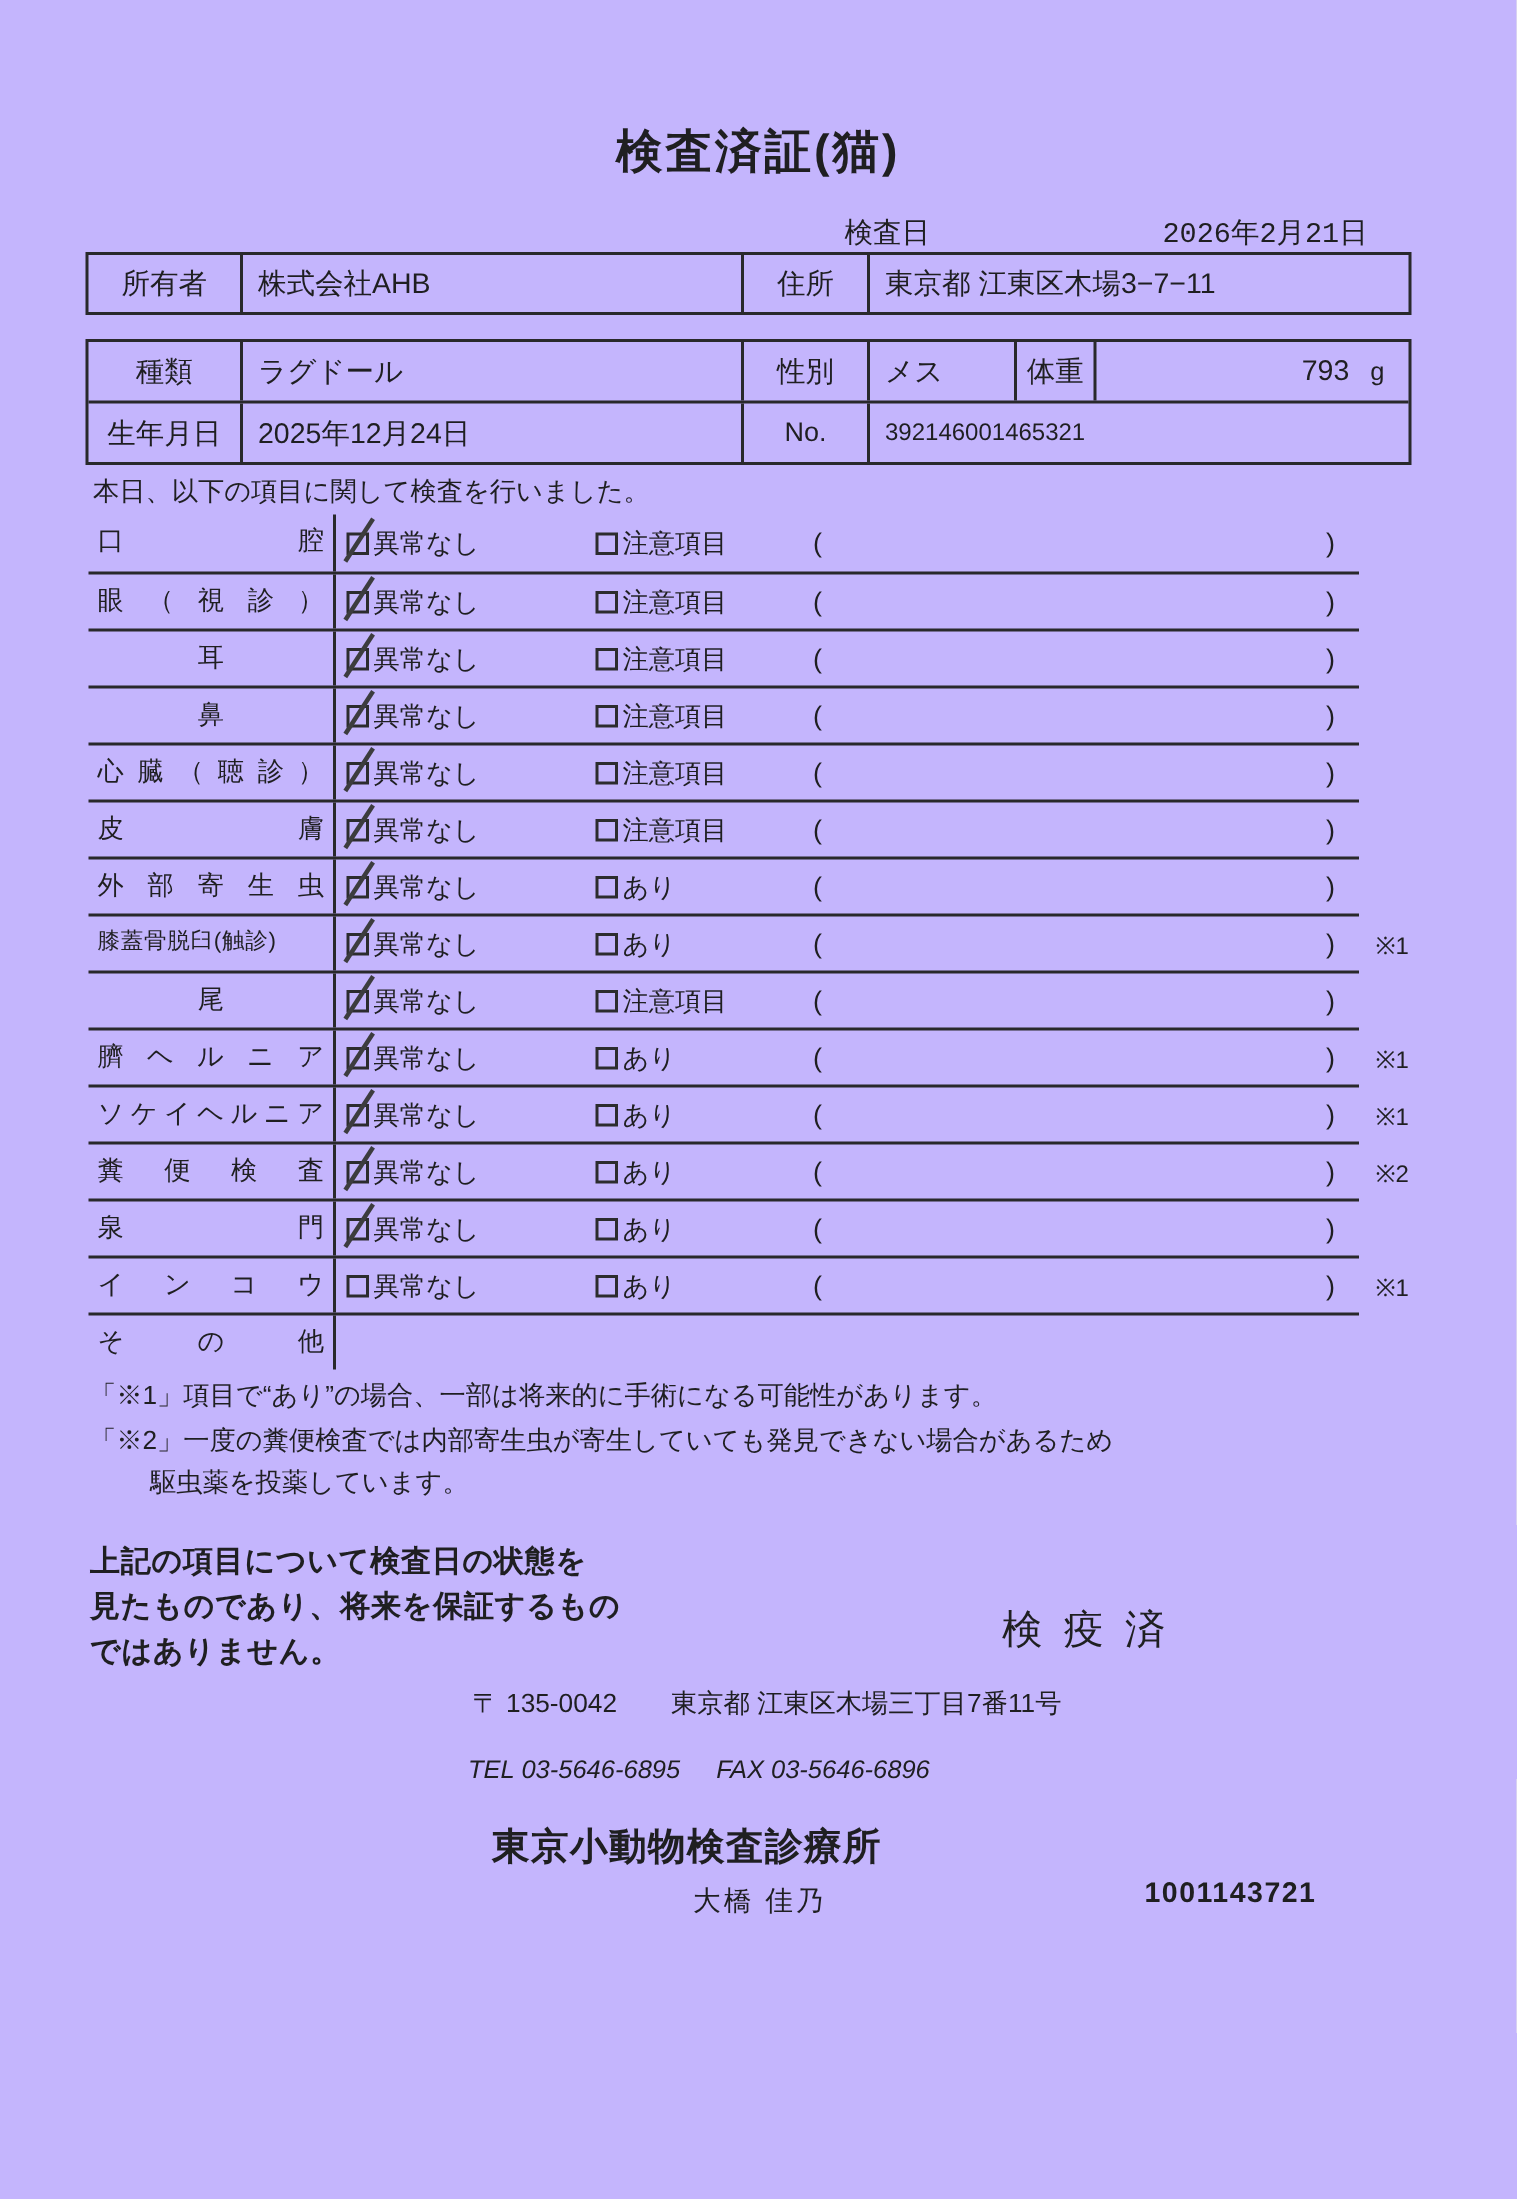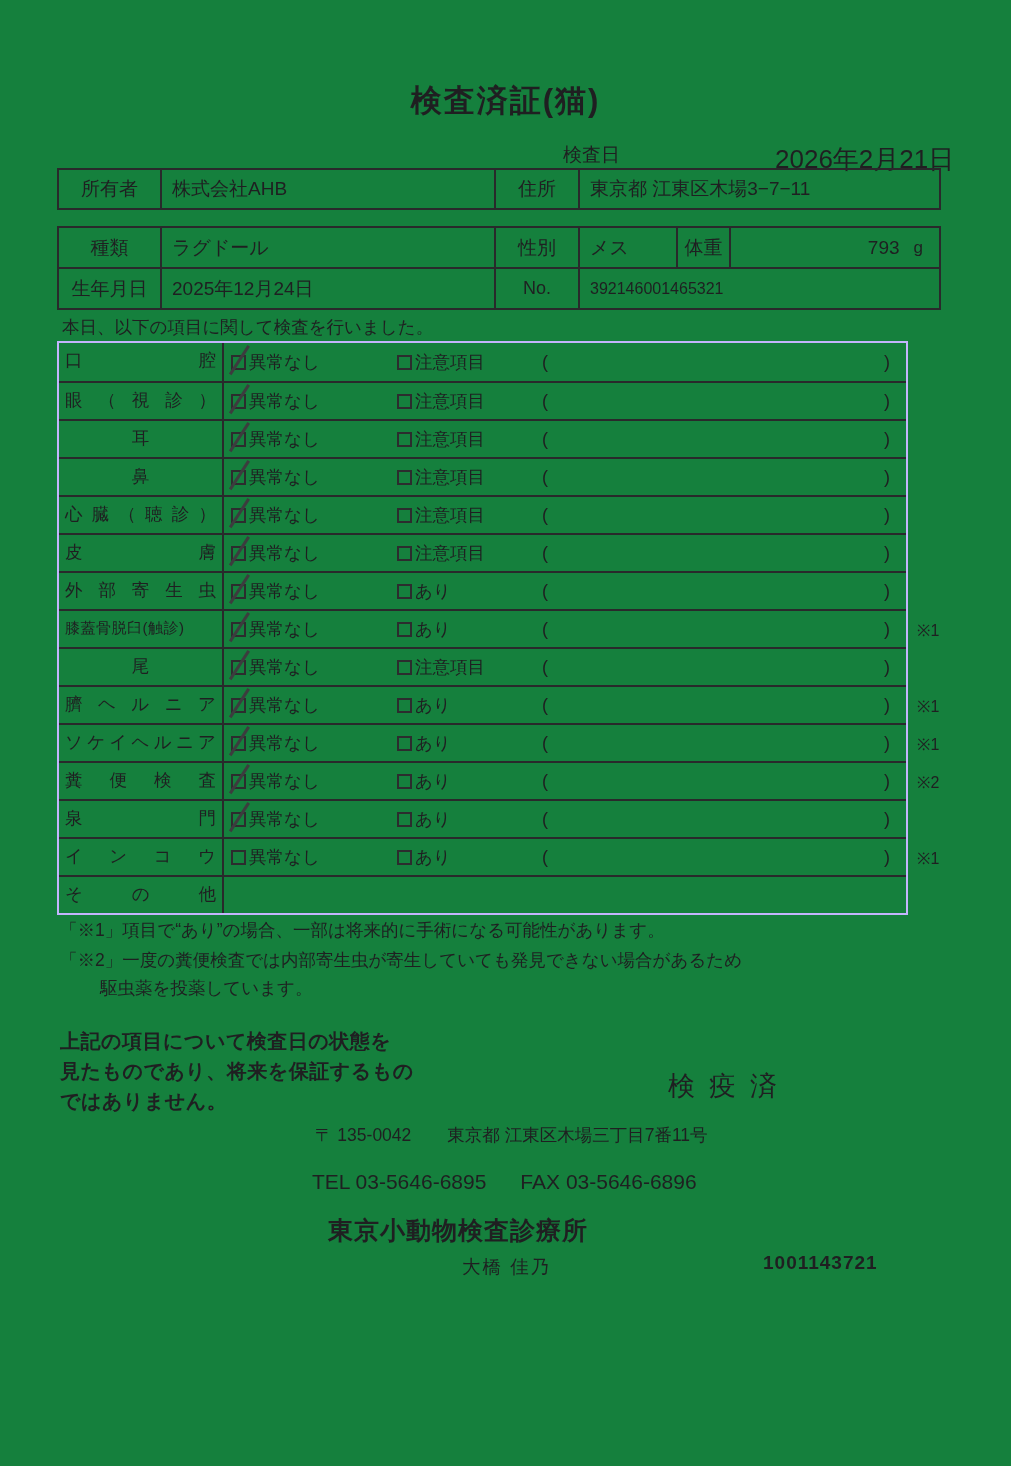--- a/index.html
+++ b/index.html
@@ -1,28 +1,28 @@
 <!DOCTYPE html>
 <html><head>
 <meta charset="utf-8">
 <style>
   * { margin:0; padding:0; box-sizing:border-box; }
   html,body { background:#e8e8e8; }
   .page {
     position:relative; width:1011px; height:1466px;
-    background:#15803d; margin:0 auto; overflow:hidden;
+    background:#c4b5fd; margin:0 auto; overflow:hidden;
     font-family:"Liberation Sans", sans-serif; color:#1f1f21;
   }
   .abs { position:absolute; }
 
   .title { top:80px; left:0; width:1011px; text-align:center;
            font-size:31px; font-weight:700; letter-spacing:2px; }
 
   .examdate-label { top:142px; left:563px; font-size:19px; }
-  .examdate-value { top:142px; left:775px; font-size:26px; }
+  .examdate-value { top:142px; left:775px; font-size:19px;font-family:Liberation Mono, monospace; }
 
   
   .tbl { border:2px solid #29292b; display:flex; flex-direction:column; }
   .trow { display:flex; flex:1; }
   .trow + .trow { border-top:2px solid #29292b; }
   .tcell { border-right:2px solid #29292b; display:flex; align-items:center;
            padding:0 10px; font-size:19px; overflow:hidden; white-space:nowrap; }
   .tcell:last-child { border-right:none; }
   .tcell.lab { justify-content:center; padding:0 4px; }
 
@@ -69,21 +69,21 @@
   .footnote2 { top:948px; left:60px; font-size:17.5px; }
   .footnote3 { top:976px; left:100px; font-size:17.5px; }
 
   .disclaimer { top:1026px; left:60px; font-size:20px; line-height:30px;
                 font-weight:600; letter-spacing:0.5px; }
 
   .stamp { top:1068px; left:668px; font-size:27px; letter-spacing:14px;
            font-weight:500; }
 
   .postal-line { top:1123px; left:315px; font-size:17.5px; display:flex; gap:36px; }
-  .tel-line { top:1170px; left:312px; font-size:21px; display:flex; gap:34px; }
+  .tel-line { top:1170px; left:312px; font-size:17px; display:flex; gap:24px;font-style:italic; }
   .clinic-name { top:1214px; left:328px; font-size:25px; font-weight:600;
                  letter-spacing:1px; }
   .examiner { top:1254px; left:462px; font-size:18.5px; letter-spacing:2px; }
   .serial { top:1252px; left:763px; font-size:19px; letter-spacing:1px;font-weight:bold; }
 </style>
 </head>
 <body>
 
 <div class="page">
 

